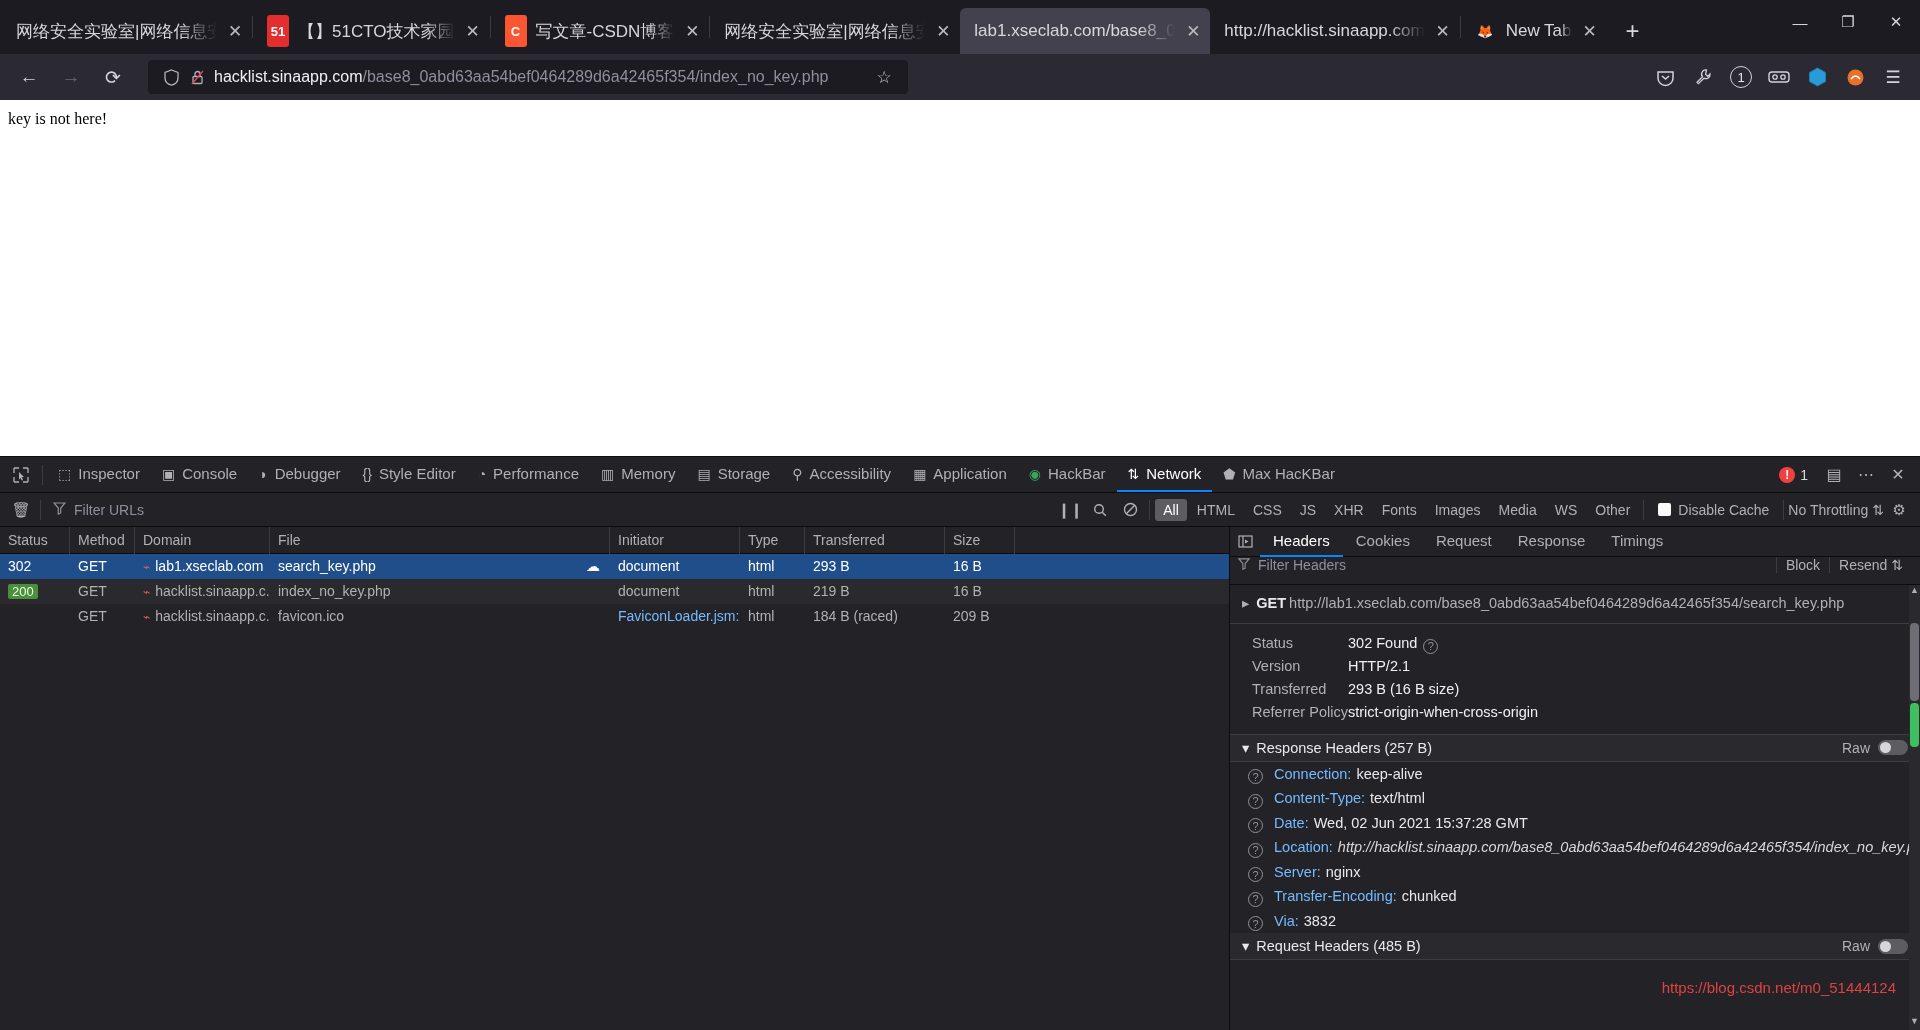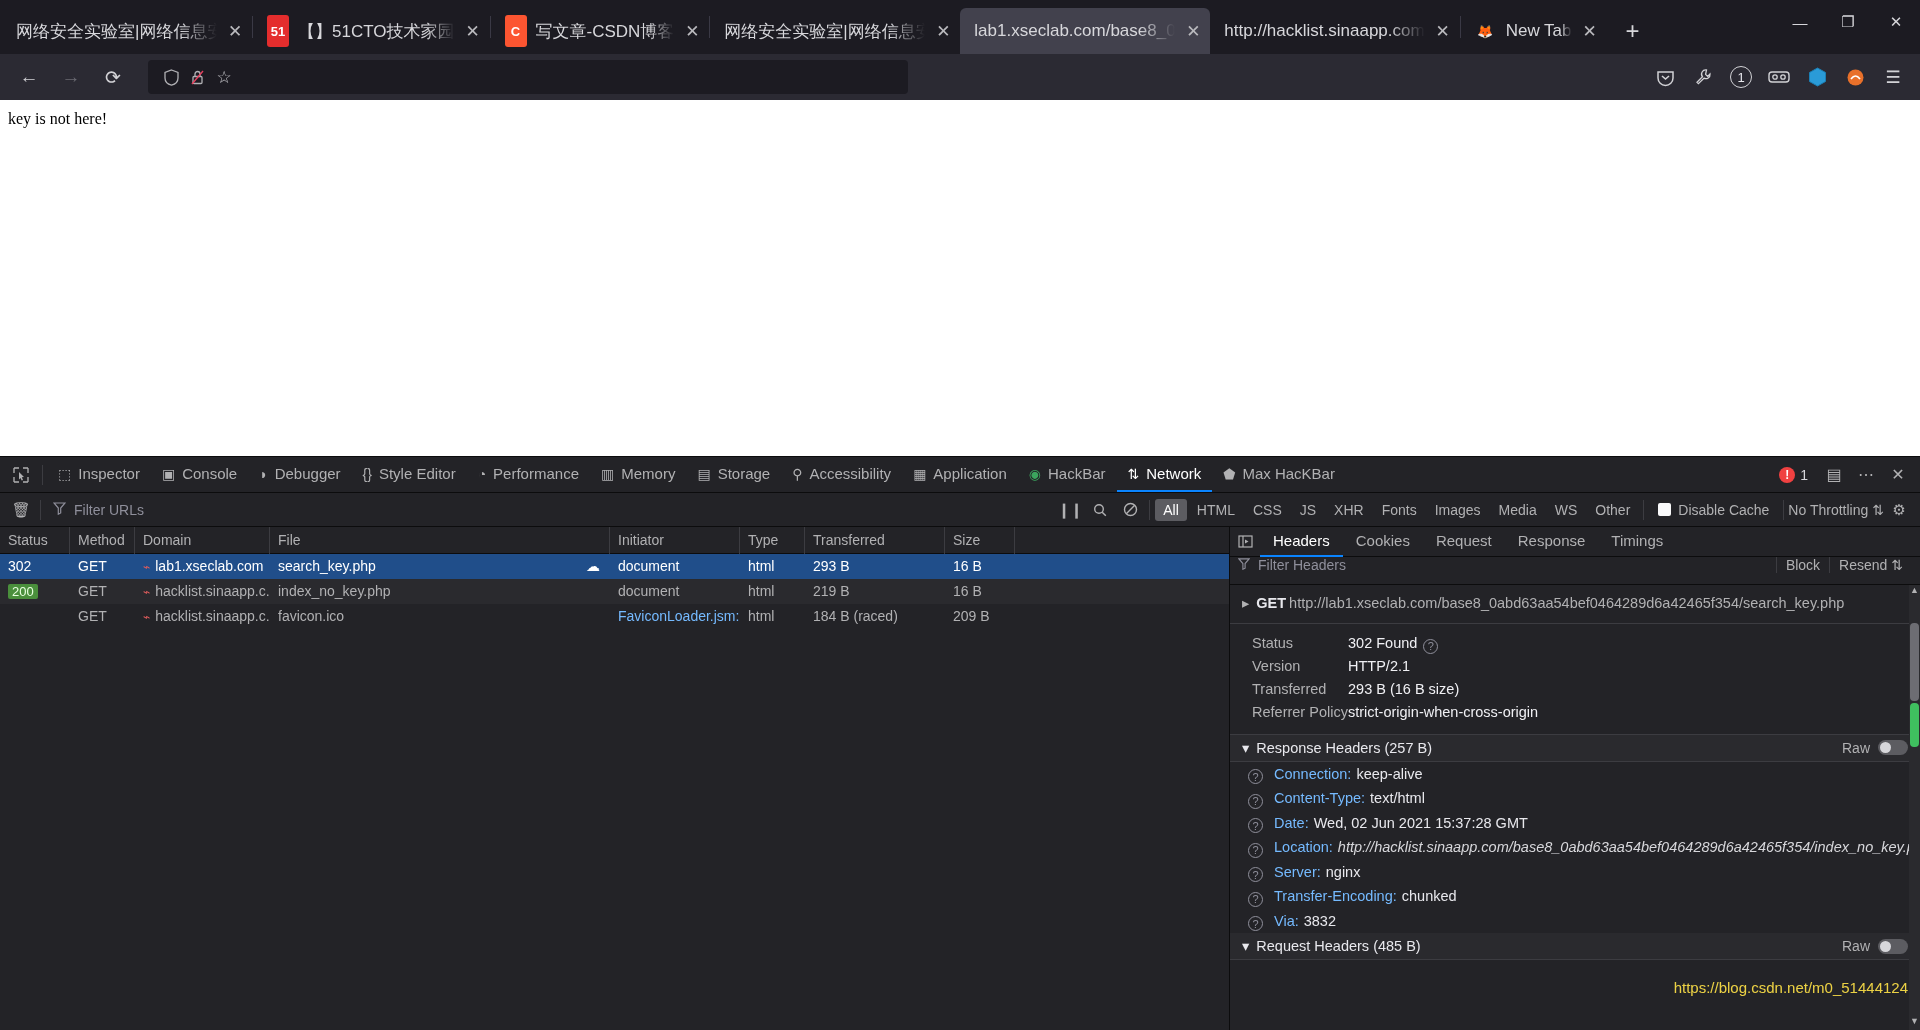--- a/index.html
+++ b/index.html
@@ -253,22 +253,22 @@
 
   .det-scrollbar {
     position: absolute; right: 0; top: 0; width: 11px; height: 100%;
     background: #2a2a2e;
   }
   .det-thumb { position: absolute; right: 1px; top: 38px; width: 9px; height: 78px; background: #6d6d73; border-radius: 4px; }
   .det-thumb2 { position: absolute; right: 1px; top: 118px; width: 9px; height: 44px; background: #3fbf5f; border-radius: 4px; }
   .sb-arrow { position: absolute; right: 0; width: 11px; height: 14px; color: #b1b1b3; font-size: 9px; text-align: center; }
 
   .watermark {
-    position: absolute; right: 12px; bottom: 34px;
-    color: #fde047; font-size: 15px; opacity: .92; pointer-events: none;
+    position: absolute; right: 24px; bottom: 34px;
+    color: #ef4444; font-size: 15px; opacity: .92; pointer-events: none;
     font-family: "Liberation Sans", sans-serif;
   }
   .dt-wrap { position: relative; }
 </style>
 </head>
 <body>
 
 <div class="tabstrip">
   <div class="tab">
     <span class="tlabel">网络安全实验室|网络信息安全</span>
@@ -324,20 +324,21 @@
           <path d="M7.5 1 L14 3.5 V9 C14 12.6 11 15.3 7.5 16.2 C4 15.3 1 12.6 1 9 V3.5 Z" fill="none" stroke="#b1b1b5" stroke-width="1.3"></path>
         </svg>
     </span>
     <span class="lock">
       <svg width="15" height="17" viewBox="0 0 15 17">
         <rect x="3" y="7.5" width="9" height="7" rx="1" fill="none" stroke="#b1b1b5" stroke-width="1.3"></rect>
         <path d="M5 7.5 V5 a2.5 2.5 0 0 1 5 0 V7.5" fill="none" stroke="#b1b1b5" stroke-width="1.3"></path>
         <line x1="2" y1="15" x2="13" y2="2" stroke="#e5405e" stroke-width="1.4"></line>
       </svg>
     </span>
+    <span class="urltext"><span class="host">hacklist.sinaapp.com</span><span>/base8_0abd63aa54bef0464289d6a42465f354/index_no_key.php</span></span>
     <span class="star">☆</span>
   </div>
 
 
   <div class="navright">
     <div class="navicon">
       <svg width="19" height="19" viewBox="0 0 19 19">
           <path d="M2 4 h15 v6 a7.5 7.5 0 0 1 -15 0 Z" fill="none" stroke="#d2d2d6" stroke-width="1.5"></path>
           <polyline points="6,8 9.5,11 13,8" fill="none" stroke="#d2d2d6" stroke-width="1.6"></polyline>
         </svg>

